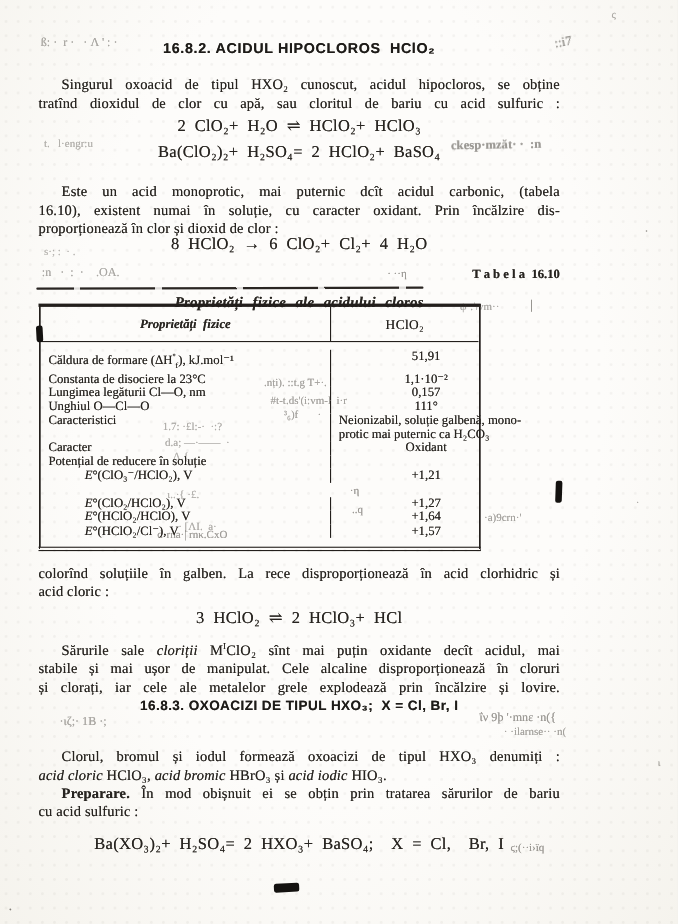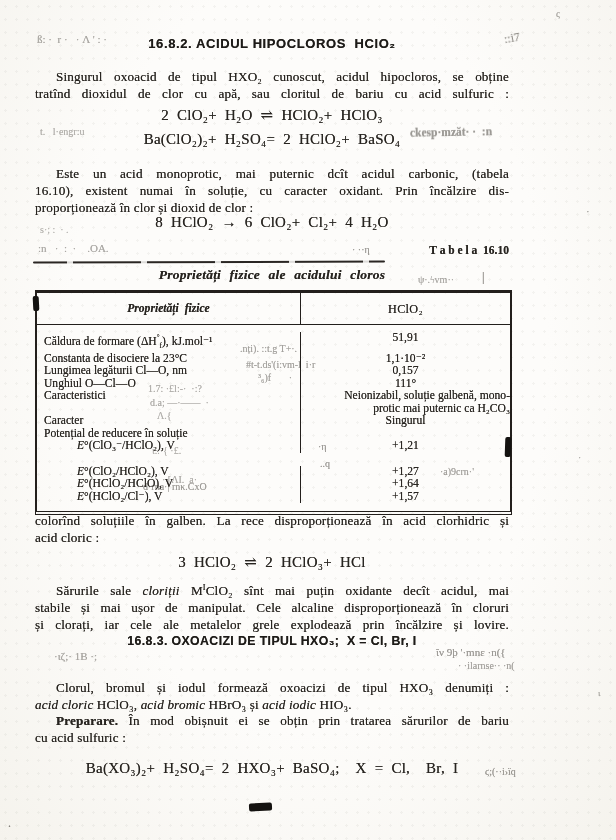--- a/index.html
+++ b/index.html
@@ -36,35 +36,35 @@
   .eq{text-align:center;font-size:15px;white-space:pre;word-spacing:4px;letter-spacing:.25px;line-height:19px;}
   .tlabel{text-align:right;font-size:11.5px;font-weight:bold;white-space:pre;padding-right:4px;}
   .rule{
     position:absolute;left:33px;top:261px;width:352px;height:2.4px;
     background:repeating-linear-gradient(90deg,#2a2623 0 34px,rgba(42,38,35,.15) 34px 40px,#2a2623 40px 74px);
     transform:rotate(-.15deg);border-radius:2px;
   }
   .caption{text-align:center;font-style:italic;font-weight:bold;font-size:13.5px;word-spacing:5px;letter-spacing:.2px;}
   
   .tbl{
-    position:absolute;left:35px;top:290px;width:477px;
+    position:absolute;left:35px;top:276px;width:402px;
     border-left:2px solid #231f1c;border-right:2.5px solid #231f1c;
     border-top:3px solid #231f1c;border-bottom:4px double #231f1c;
     box-sizing:border-box;font-size:11.6px;
   }
   .thead{display:grid;grid-template-columns:264px 1fr;border-bottom:1.6px solid #231f1c;}
   .thead>div{padding:9px 4px 8px;text-align:center;line-height:14px;}
   .thl{border-right:1.6px solid #231f1c;font-style:italic;font-weight:bold;word-spacing:3px;}
   .thr{font-size:12.2px;letter-spacing:.3px;}
   .tb{display:grid;grid-template-columns:264px 1fr;padding-top:7px;padding-bottom:8px;}
   .lc{border-right:1.6px solid #231f1c;padding:0 4px 0 7px;line-height:12.5px;white-space:nowrap;}
   .vc{text-align:center;line-height:12.5px;white-space:nowrap;}
   .lc,.vc{min-height:12.5px;}
   .e{padding-left:40px;}
-  .left{text-align:right;padding-left:7px;}
+  .left{text-align:left;padding-left:7px;}
   .gap{margin-top:13px;}
   .sp{vertical-align:super;font-size:.62em;}
   .sb{vertical-align:sub;font-size:.62em;}
   .smudge{
     position:absolute;color:#3a362f;white-space:pre;pointer-events:none;
     font-family:"Liberation Serif","DejaVu Serif",serif;
   }
   .blob{position:absolute;background:#141210;border-radius:2px;pointer-events:none;}
   i{font-style:italic;}
   b{font-weight:bold;}
@@ -114,21 +114,21 @@
       <div class="lc">Unghiul O—Cl—O</div>
       <div class="vc">111°</div>
 
       <div class="lc">Caracteristici</div>
       <div class="vc left">
         <div>Neionizabil, soluție galbenă, mono-</div>
         <div>protic mai puternic ca H₂CO₃</div>
       </div>
 
       <div class="lc">Caracter</div>
-      <div class="vc">Singurul</div>
+      <div class="vc">Oxidant</div>
 
       <div class="lc">Potențial de reducere în soluție</div>
       <div class="vc"></div>
 
       <div class="lc e"><i>E</i><span>°(ClO₃⁻/HClO₂), V</span></div>
       <div class="vc">+1,21</div>
 
       <div class="lc e gap"><i>E</i><span>°(ClO₂/HClO₂), V</span></div>
       <div class="vc gap">+1,27</div>
 
@@ -185,21 +185,21 @@
       <span class="smudge" style="left: 157px; top: 410px; font-size: 10px; opacity: 0.38; filter: blur(0.5px);">Λ.{</span>
       <span class="smudge" style="left: 162px; top: 430px; font-size: 10px; opacity: 0.4; filter: blur(0.5px); margin-top: 44px;">· [ΛΙ.  a·</span>
       <span class="smudge" style="left: 152px; top: 445px; font-size: 10px; opacity: 0.38; filter: blur(0.5px);">ι..·{ ·£.</span>
       <span class="smudge" style="left: 318px; top: 441px; font-size: 10px; opacity: 0.5; filter: blur(0.4px);">·η</span>
       <span class="smudge" style="left: 320px; top: 458px; font-size: 10px; opacity: 0.5; filter: blur(0.4px);">..q</span>
       <span class="smudge" style="left: 143px; top: 481px; font-size: 10px; opacity: 0.48; filter: blur(0.5px);">d·rna·| rnκ.CxO</span>
       <span class="smudge" style="left: 440px; top: 466px; font-size: 10px; opacity: 0.45; filter: blur(0.5px);">·a)9crn·'</span>
       <span class="smudge" style="left: 54px; top: 650px; font-size: 11px; opacity: 0.42; filter: blur(0.5px);">·ιζ;· 1B ·;</span>
       <span class="smudge" style="left: 436px; top: 646px; font-size: 11px; opacity: 0.5; filter: blur(0.6px);">ΐν 9ϸ '·mnε ·n({</span>
       <span class="smudge" style="left: 458px; top: 660px; font-size: 10px; opacity: 0.45; filter: blur(0.6px);">· ·ilarnse·· ·n(</span>
-      <span class="smudge" style="left: 485px; top: 766px; font-size: 10px; opacity: 0.5; filter: blur(0.5px);">ϛ;(··i›ïq</span>
+      <span class="smudge" style="left: 464px; top: 766px; font-size: 10px; opacity: 0.5; filter: blur(0.5px);">ϛ;(··i›ïq</span>
       <span class="smudge" style="left: 556px; top: 8px; font-size: 10px; opacity: 0.4; filter: blur(0.3px);">ς</span>
       <span class="smudge" style="left: 586px; top: 205px; font-size: 11px; opacity: 0.45; filter: blur(0.2px);">·</span>
       <span class="smudge" style="left: 8px; top: 816px; font-size: 12px; opacity: 0.6; filter: blur(0.2px);">.</span>
       <span class="smudge" style="left: 578px; top: 452px; font-size: 10px; opacity: 0.4; filter: blur(0.2px);">·</span>
       <span class="smudge" style="left: 598px; top: 688px; font-size: 9px; opacity: 0.38; filter: blur(0.3px);">ι</span>
       <span class="blob" style="left: 33px; top: 296px; width: 6px; height: 15px; transform: rotate(-3deg);"></span>
       <span class="blob" style="left: 505px; top: 437px; width: 6px; height: 20px; transform: rotate(2deg);"></span>
       <span class="blob" style="left: 249px; top: 803px; width: 23px; height: 8px; transform: rotate(-3deg);"></span>
     </div>
 </div>

